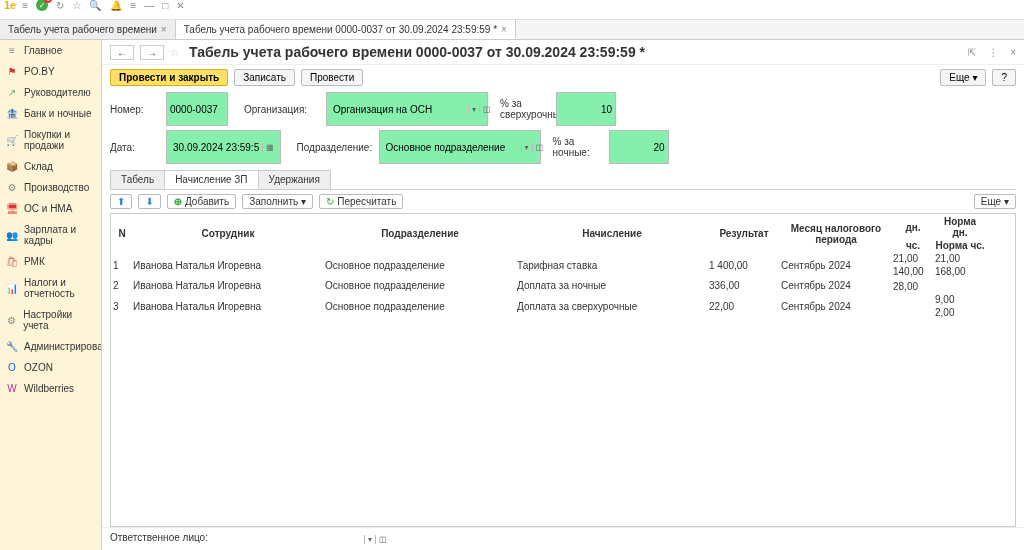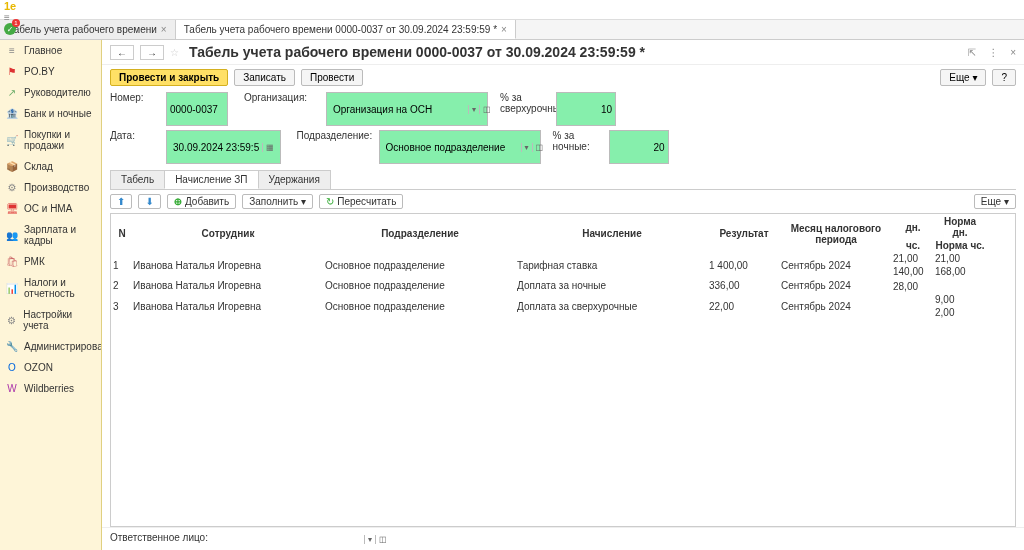--- a/index.html
+++ b/index.html
@@ -1,17 +1,17 @@
 <!DOCTYPE html>
 <html><head>
 <meta charset="utf-8">
 <style>
 * { box-sizing: border-box; margin: 0; padding: 0; font-family: Arial, sans-serif; }
 body { font-size: 10px; background: #fff; color: #333; width: 1024px; height: 550px; overflow: hidden; }
-.topbar { height: 20px; background: #fff; border-bottom: 1px solid #ddd; display: flex; align-items: flex-start; padding: 0 4px; flex-direction: column; }
+.topbar { height: 20px; background: #fff; border-bottom: 1px solid #ddd; display: flex; align-items: flex-end; padding: 8px 4px; }
 .topbar .logo { color: #e8b800; font-weight: bold; font-size: 11px; margin-right: 6px; }
 .topbar .menu-icon { margin-right: 8px; color: #888; cursor: pointer; }
 .topbar .title { flex: 1; color: #444; font-size: 10px; }
 .topbar .right-icons { display: flex; gap: 8px; align-items: center; color: #888; }
 .topbar .right-icons span { cursor: pointer; }
 .badge { background: #4a4; color: #fff; border-radius: 50%; width: 12px; height: 12px; font-size: 8px; display: inline-flex; align-items: center; justify-content: center; position: relative; }
 .badge::after { content: attr(data-count); position: absolute; top: -4px; right: -4px; background: #e33; color: #fff; border-radius: 50%; width: 8px; height: 8px; font-size: 6px; display: flex; align-items: center; justify-content: center; }
 
 .tabsbar { height: 20px; background: #f5f5f5; border-bottom: 1px solid #ccc; display: flex; align-items: stretch; }
 .apptab { padding: 3px 8px; border-right: 1px solid #ccc; background: #eee; font-size: 10px; display: flex; align-items: center; gap: 4px; cursor: pointer; }
@@ -29,21 +29,21 @@
 .doc-title { font-size: 14px; font-weight: bold; color: #333; margin-left: 4px; }
 .doc-header .spacer { flex: 1; }
 .hdr-icon { color: #888; cursor: pointer; margin-left: 6px; }
 
 .toolbar { display: flex; align-items: center; padding: 4px 8px; gap: 6px; }
 .btn { border: 1px solid #bbb; padding: 2px 8px; background: #f5f5f5; cursor: pointer; font-size: 10px; border-radius: 2px; }
 .btn.primary { background: #ffe066; border-color: #d4b020; font-weight: bold; }
 .btn.link { background: #fff; }
 .toolbar .spacer { flex: 1; }
 
-.fieldrow { display: flex; align-items: flex-start; padding: 2px 8px; gap: 4px; font-size: 10px; }
+.fieldrow { display: flex; align-items: center; padding: 2px 8px; gap: 4px; font-size: 10px; }
 .fieldrow label { width: 52px; color: #333; }
 .fieldrow label.wide { width: 78px; }
 .fieldrow input, .fieldrow .combo { border: 1px solid #bbb; padding: 16px 3px; height: 16px; font-size: 10px; background: #86efac; }
 .combo { display: inline-flex; align-items: center; }
 .combo input { border: none; height: 14px; }
 .combo .dd { border-left: 1px solid #bbb; padding: 0 3px; cursor: pointer; color: #666; font-size: 8px; }
 .fieldrow .pct { margin-left: 8px; }
 
 .subtabs { display: flex; border-bottom: 1px solid #ccc; margin: 4px 8px 0 8px; }
 .subtab { padding: 3px 10px; border: 1px solid #ccc; border-bottom: none; background: #eee; font-size: 10px; cursor: pointer; margin-right: -1px; }

